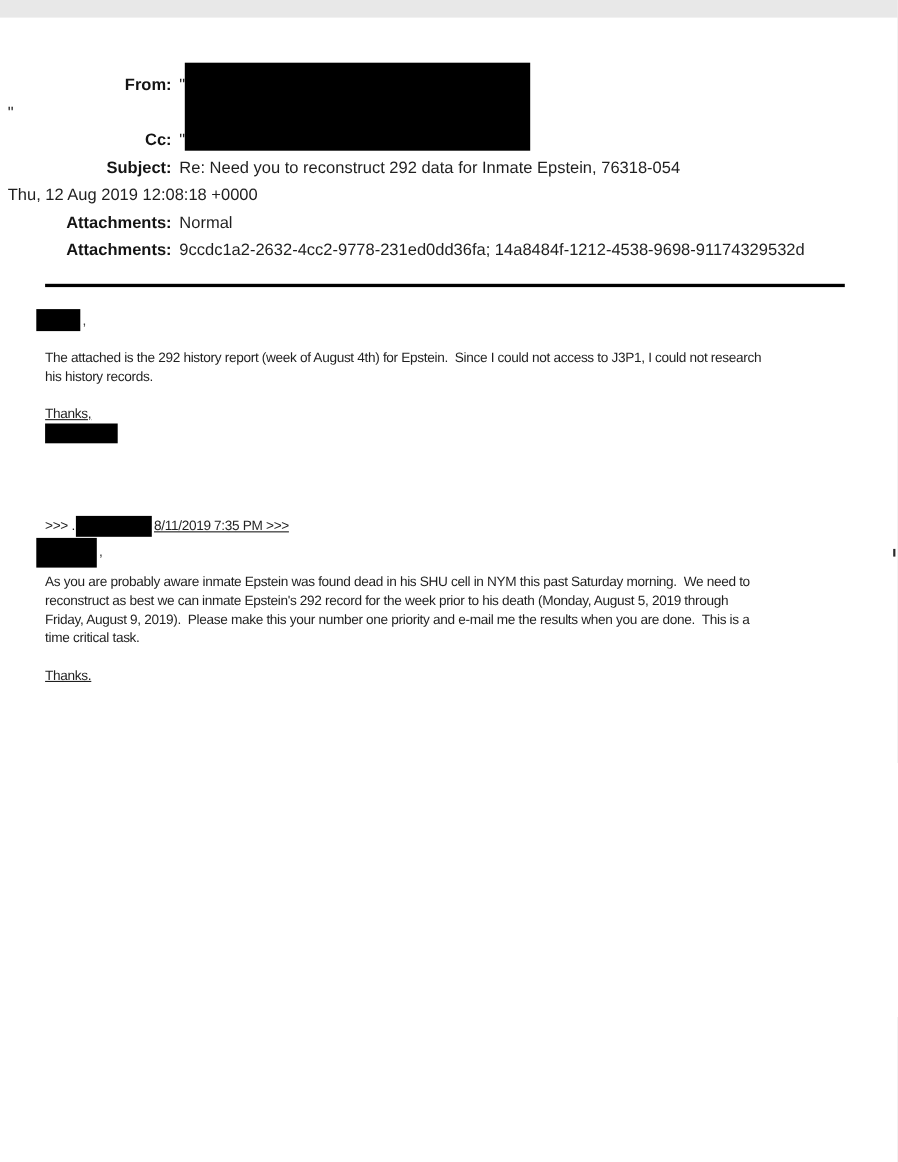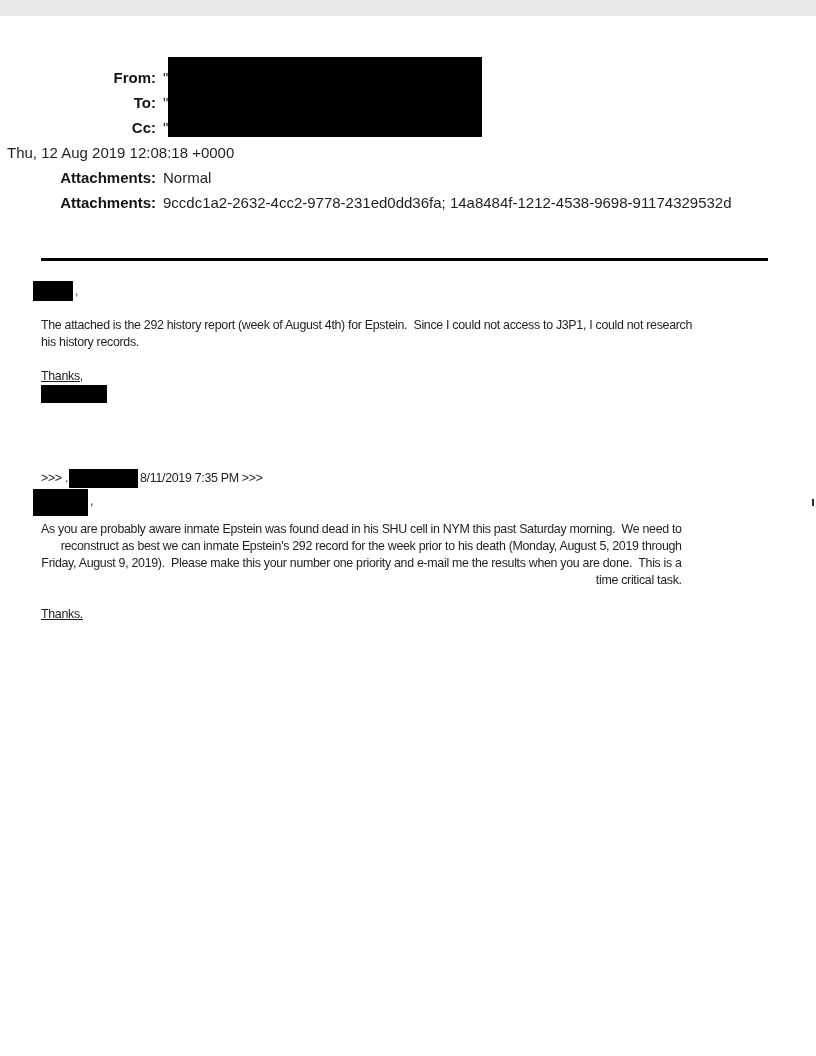--- a/index.html
+++ b/index.html
@@ -61,49 +61,52 @@
     font-size: 12.4px;
     line-height: 17px;
     letter-spacing: -0.3px;
     white-space: pre;
     color: #1f1f1f;
   }
   .para1    { left: 41px;  top: 301px; }
   .closing1 { left: 41px;  top: 352px; text-decoration: underline; }
   .comma1   { left: 75px;  top: 267px; color: #444; }
   .qprefix  { left: 41px;  top: 454px; }
-  .qsuffix  { left: 140px; top: 454px; }
+  .qsuffix  { left: 140px; top: 454px; text-decoration: underline; }
   .comma2   { left: 90px;  top: 477px; color: #333; }
-  .para2    { left: 41px;  top: 505px; text-align: right; }
+  .para2    { left: 41px;  top: 505px; }
   .closing2 { left: 41px;  top: 590px; text-decoration: underline; }
 
   .stray-mark {
     position: absolute;
     left: 812px; top: 483px;
     width: 2px; height: 7px;
     background: #2a2a2a;
   }
 </style>
 </head>
 <body>
 
 <div class="page">
 
   <div class="hdr">
     <div class="hdr-row">
       <span class="hdr-label">From:</span>
       <span class="hdr-value">"</span>
     </div>
     <div class="hdr-row">
-      <span class="hdr-label">To:</span>
       <span class="hdr-value">"</span>
     </div>
     <div class="hdr-row">
       <span class="hdr-label">Cc:</span>
       <span class="hdr-value">"</span>
+    </div>
+    <div class="hdr-row">
+      <span class="hdr-label">Subject:</span>
+      <span class="hdr-value">Re: Need you to reconstruct 292 data for Inmate Epstein, 76318-054</span>
     </div>
     <div class="hdr-row">
       <span class="hdr-value">Thu, 12 Aug 2019 12:08:18 +0000</span>
     </div>
     <div class="hdr-row">
       <span class="hdr-label">Attachments:</span>
       <span class="hdr-value">Normal</span>
     </div>
     <div class="hdr-row">
       <span class="hdr-label">Attachments:</span>

